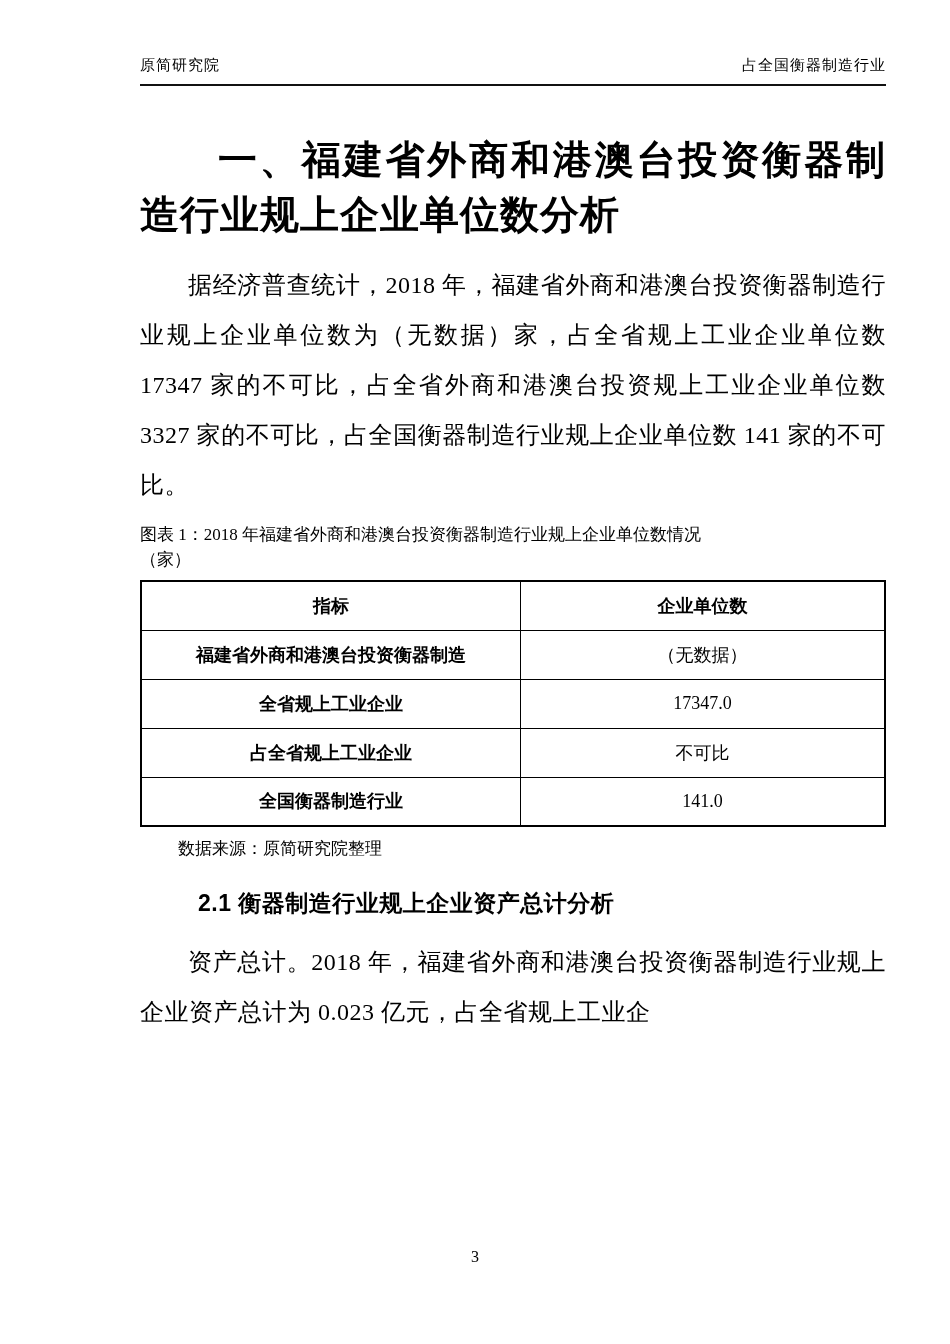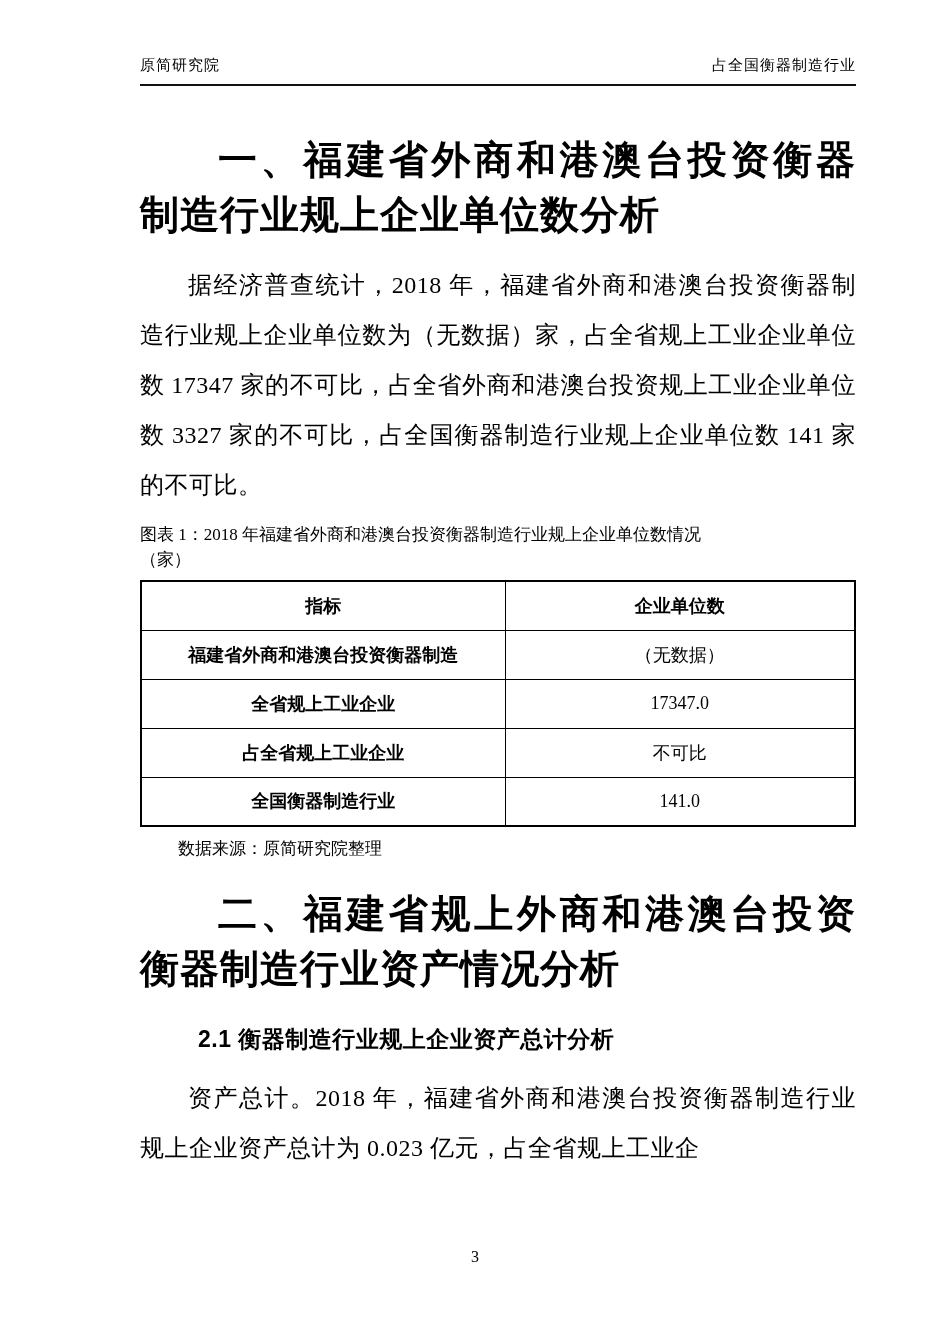--- a/index.html
+++ b/index.html
@@ -6,21 +6,21 @@
   html, body { background: #ffffff; }
   body {
     width: 950px;
     height: 1344px;
     position: relative;
     overflow: hidden;
     color: #000;
     font-family: "Liberation Serif", "DejaVu Serif", serif;
   }
   .page {
-    padding: 56px 94px 0 140px;
+    padding: 56px 64px 0 140px;
   }
   .header {
     display: flex;
     justify-content: space-between;
     align-items: flex-end;
     font-size: 15px;
     letter-spacing: 1px;
     padding-bottom: 9px;
     border-bottom: 2px solid #111;
   }
@@ -138,21 +138,20 @@
       </tr>
       <tr>
         <td class="cell-label">全国衡器制造行业</td>
         <td class="cell-value">141.0</td>
       </tr>
     </tbody>
   </table>
 
   <div class="source-note">数据来源：原简研究院整理</div>
 
-  <h1 class="h-major second">二、福建省规上外商和港澳台投资衡器制造行业资产情况分析</h1>
 
   <h2 class="h-minor">2.1 衡器制造行业规上企业资产总计分析</h2>
 
   <p class="body-para">资产总计。2018 年，福建省外商和港澳台投资衡器制造行业规上企业资产总计为 0.023 亿元，占全省规上工业企</p>
 
 </div>
 
 <div class="page-number">3</div>
 
 </body></html>

